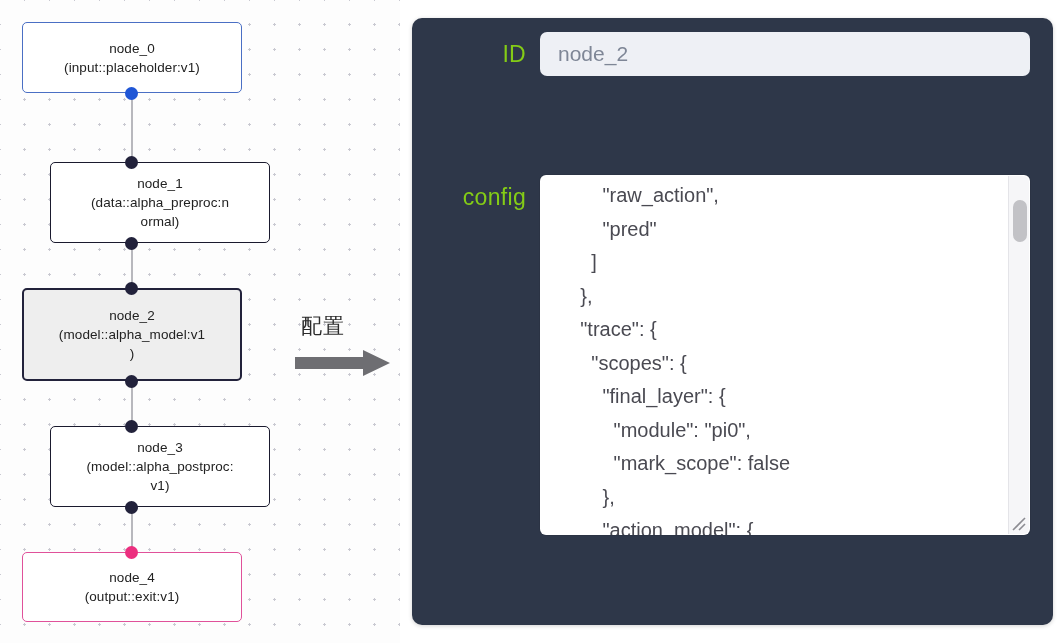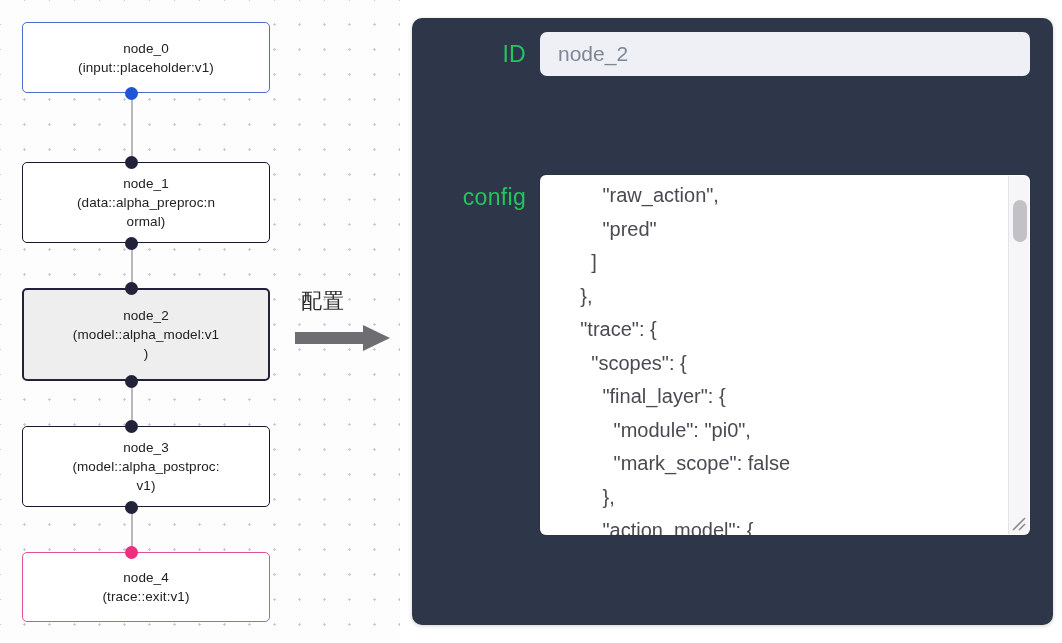--- a/index.html
+++ b/index.html
@@ -26,36 +26,36 @@
     background-color: #fdfdfd;
     background-image: radial-gradient(circle, #c9c9d1 1px, transparent 1.2px);
     background-size: 25px 25px;
     background-position: 12px 12px;
     overflow: hidden;
   }
 
   .node {
     position: absolute;
     left: 22px;
-    width: 248px;
+    width: 220px;
     border-radius: 5px;
     background: #ffffff;
     display: flex;
     align-items: center;
     justify-content: center;
     text-align: center;
     color: #222222;
     font-size: 13.5px;
     line-height: 19px;
     letter-spacing: 0.1px;
     padding: 4px 10px;
   }
   .node .nlabel { white-space: pre-line; }
 
-  .node.default { border: 1.6px solid #1a1a2e; }
+  .node.default { border: 1.6px solid #1a1a2e; margin-left: 28px; }
   .node.input   { border: 1.6px solid #4a6fc4; }
   .node.output  { border: 1.8px solid #e0519a; }
   .node.selected {
     border: 2.4px solid #22223b;
     background: #eeeeee;
   }
 
   
   #node-0 { top: 22px;  height: 71px; }
   #node-1 { top: 162px; height: 81px; }
@@ -89,21 +89,21 @@
   #port-1-out { top: 237px; }
   #port-2-in  { top: 282px; }
   #port-2-out { top: 375px; }
   #port-3-in  { top: 420px; }
   #port-3-out { top: 501px; }
   #port-4-in  { top: 546px; }
 
   
   #annotation {
     position: absolute;
-    left: 295px; top: 287px;
+    left: 295px; top: 312px;
     width: 100px; height: 70px;
   }
   #annotation-label {
     position: absolute;
     left: 6px; top: 0;
     font-size: 21px;
     color: #2b2b2b;
     letter-spacing: 1px;
     white-space: nowrap;
   }
@@ -126,21 +126,21 @@
   .field-row {
     position: absolute;
     left: 0;
     display: flex;
     align-items: flex-start;
   }
   .field-label {
     width: 128px;
     text-align: right;
     padding-right: 14px;
-    color: #22c55e;
+    color: #84cc16;
     font-size: 23px;
     line-height: 44px;
     letter-spacing: 0.3px;
     user-select: none;
   }
   .text-input {
     width: 490px;
     height: 44px;
     border: none;
     border-radius: 7px;
@@ -254,21 +254,21 @@
     <div class="node default" id="node-3">
       <span class="nlabel">node_3
 (model::alpha_postproc:
 v1)</span>
     </div>
     <div class="port" id="port-3-in"></div>
     <div class="port" id="port-3-out"></div>
 
     <div class="node output" id="node-4">
       <span class="nlabel">node_4
-(trace::exit:v1)</span>
+(output::exit:v1)</span>
     </div>
     <div class="port pink" id="port-4-in"></div>
   </div>
 
   <div id="annotation">
     <div id="annotation-label">配置</div>
     <svg id="annotation-arrow" width="96" height="26" viewBox="0 0 96 26">
       <polygon points="0,7 68,7 68,0 95,13 68,26 68,19 0,19" fill="#6e6e72"></polygon>
     </svg>
   </div>

